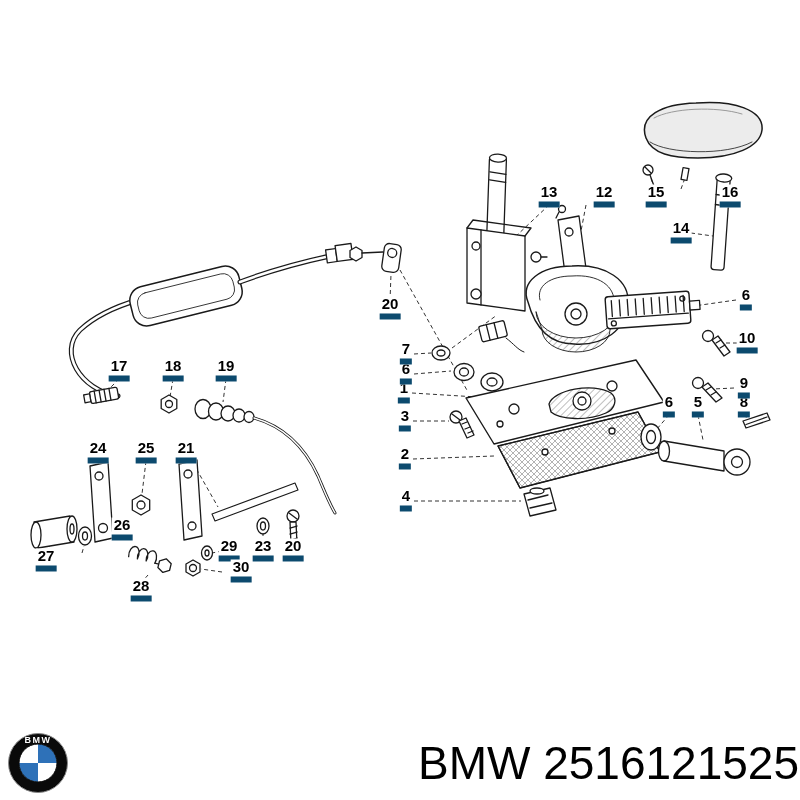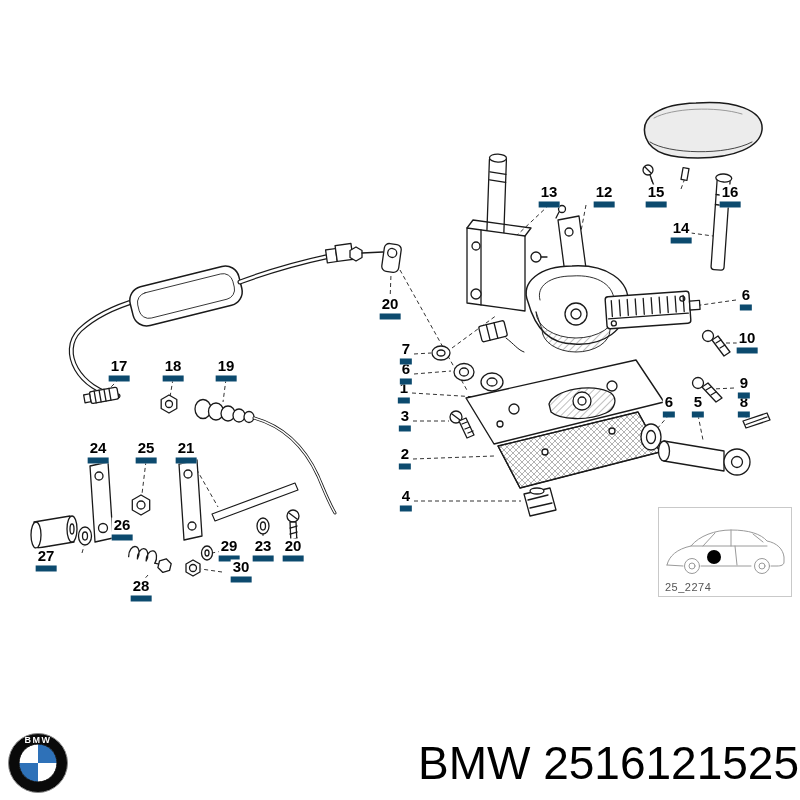--- a/index.html
+++ b/index.html
@@ -301,40 +301,20 @@
       <div class="plabel" style="left: 263px; top: 551px;">23</div>
       <div class="plabel" style="left: 98px; top: 453px;">24</div>
       <div class="plabel" style="left: 146px; top: 453px;">25</div>
       <div class="plabel" style="left: 82px; top: 530px; margin-left: 40px;">26</div>
       <div class="plabel" style="left: 46px; top: 561px;">27</div>
       <div class="plabel" style="left: 141px; top: 591px;">28</div>
       <div class="plabel" style="left: 229px; top: 551px;">29</div>
       <div class="plabel" style="left: 241px; top: 572px;">30</div>
     </div>
 
-  <div class="thumb">
-    <svg width="132" height="88" viewBox="0 0 132 88">
-      <g fill="none" stroke="#9a9a9a" stroke-width="1" stroke-linejoin="round" stroke-linecap="round">
-        <path d="M8,57 C10,48 18,41 32,38 C40,28 56,22 72,22 C90,22 102,26 108,33 C118,35 124,41 125,49 L125,54 C125,57 122,58 118,58 L112,58"></path>
-        <line x1="92" y1="58" x2="42" y2="58"></line>
-        <line x1="24" y1="58" x2="8" y2="57"></line>
-        <path d="M32,38 L108,38"></path>
-        <path d="M44,38 L56,25"></path>
-        <path d="M94,26 L104,34"></path>
-        <line x1="72" y1="22" x2="72" y2="38"></line>
-        <line x1="76" y1="38" x2="78" y2="57"></line>
-        <circle cx="33" cy="58" r="7.5"></circle>
-          <circle cx="33" cy="58" r="3"></circle>
-        <circle cx="103" cy="58" r="7.5"></circle>
-          <circle cx="103" cy="58" r="3"></circle>
-      </g>
-      <circle cx="55" cy="49" r="7" fill="#000"></circle>
-    </svg>
-    <div class="thumb-code">25_2274</div>
-  </div>
 
   <svg class="logo" width="62" height="62" viewBox="0 0 62 62">
     <circle cx="31" cy="31" r="29.5" fill="#0a0a0a" stroke="#888" stroke-width="1"></circle>
     <circle cx="31" cy="31" r="19" fill="#fff"></circle>
     <path d="M31,31 L31,12 A19,19 0 0 1 50,31 Z" fill="#2e71b8"></path>
     <path d="M31,31 L31,50 A19,19 0 0 1 12,31 Z" fill="#2e71b8"></path>
     <circle cx="31" cy="31" r="19" fill="none" stroke="#0a0a0a" stroke-width="1"></circle>
     <text x="31" y="10.5" text-anchor="middle" font-size="9" font-weight="bold" fill="#fff" font-family="Liberation Sans, sans-serif" letter-spacing="1.5">BMW</text>
   </svg>
 

